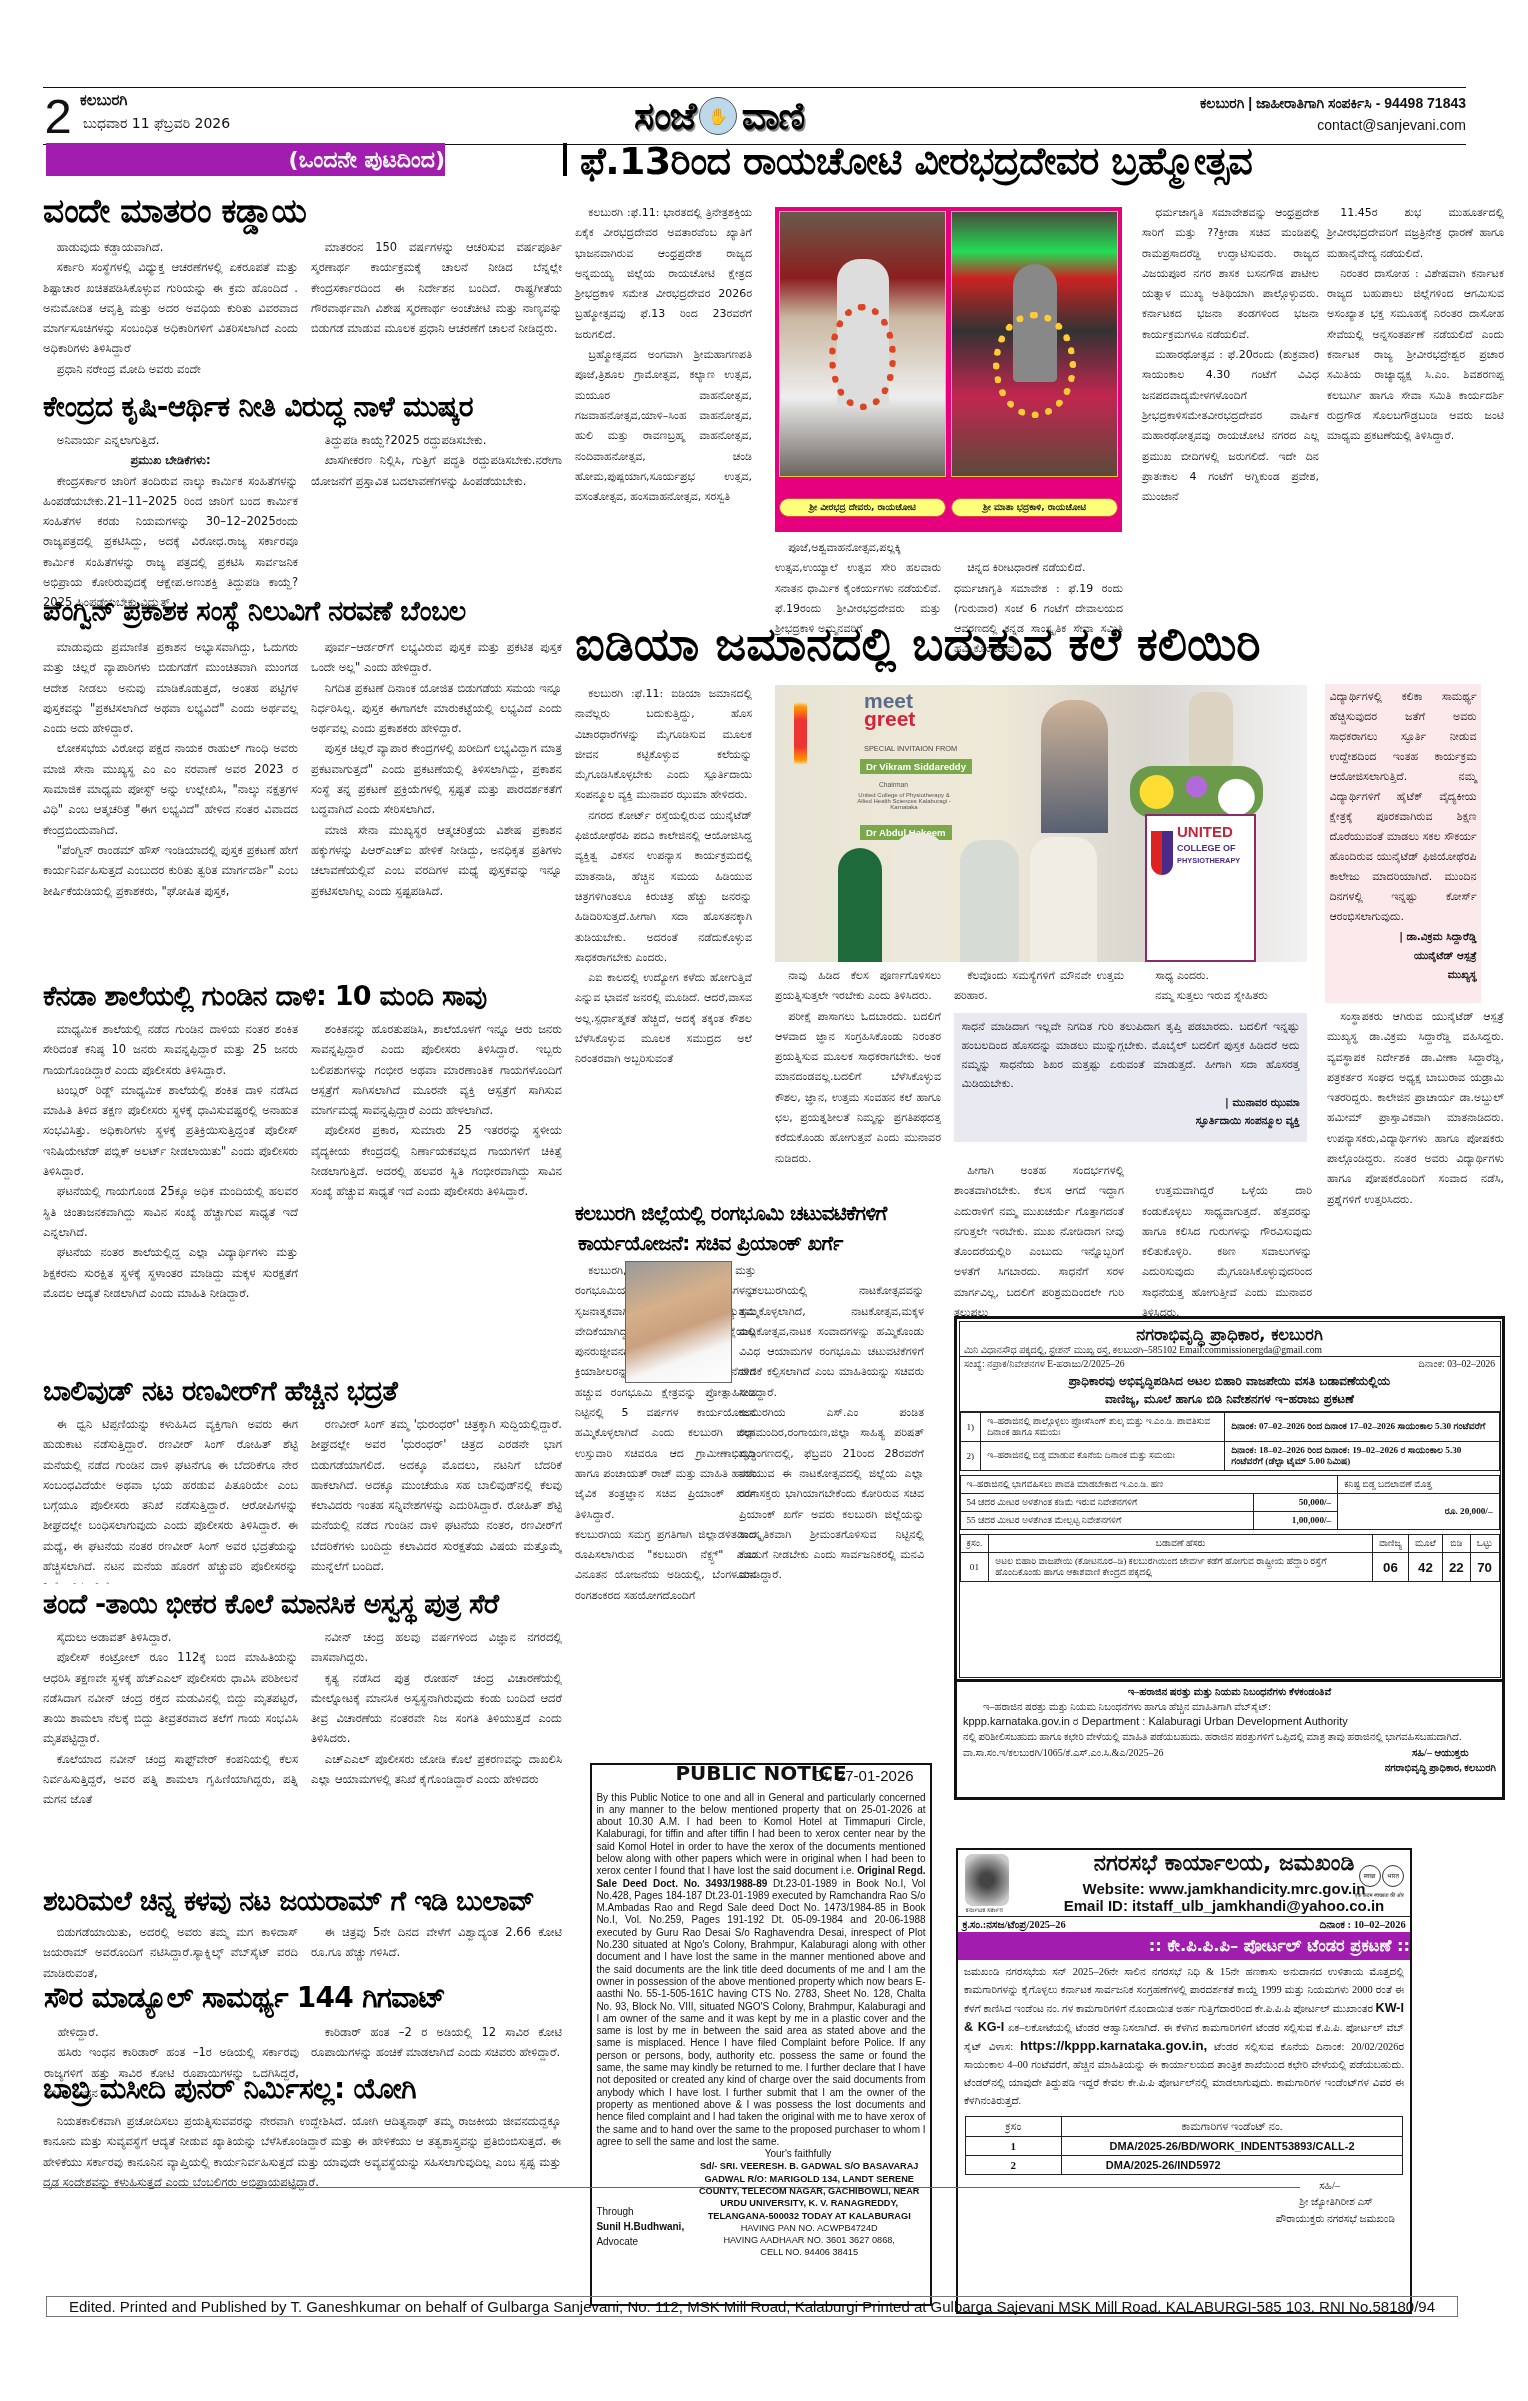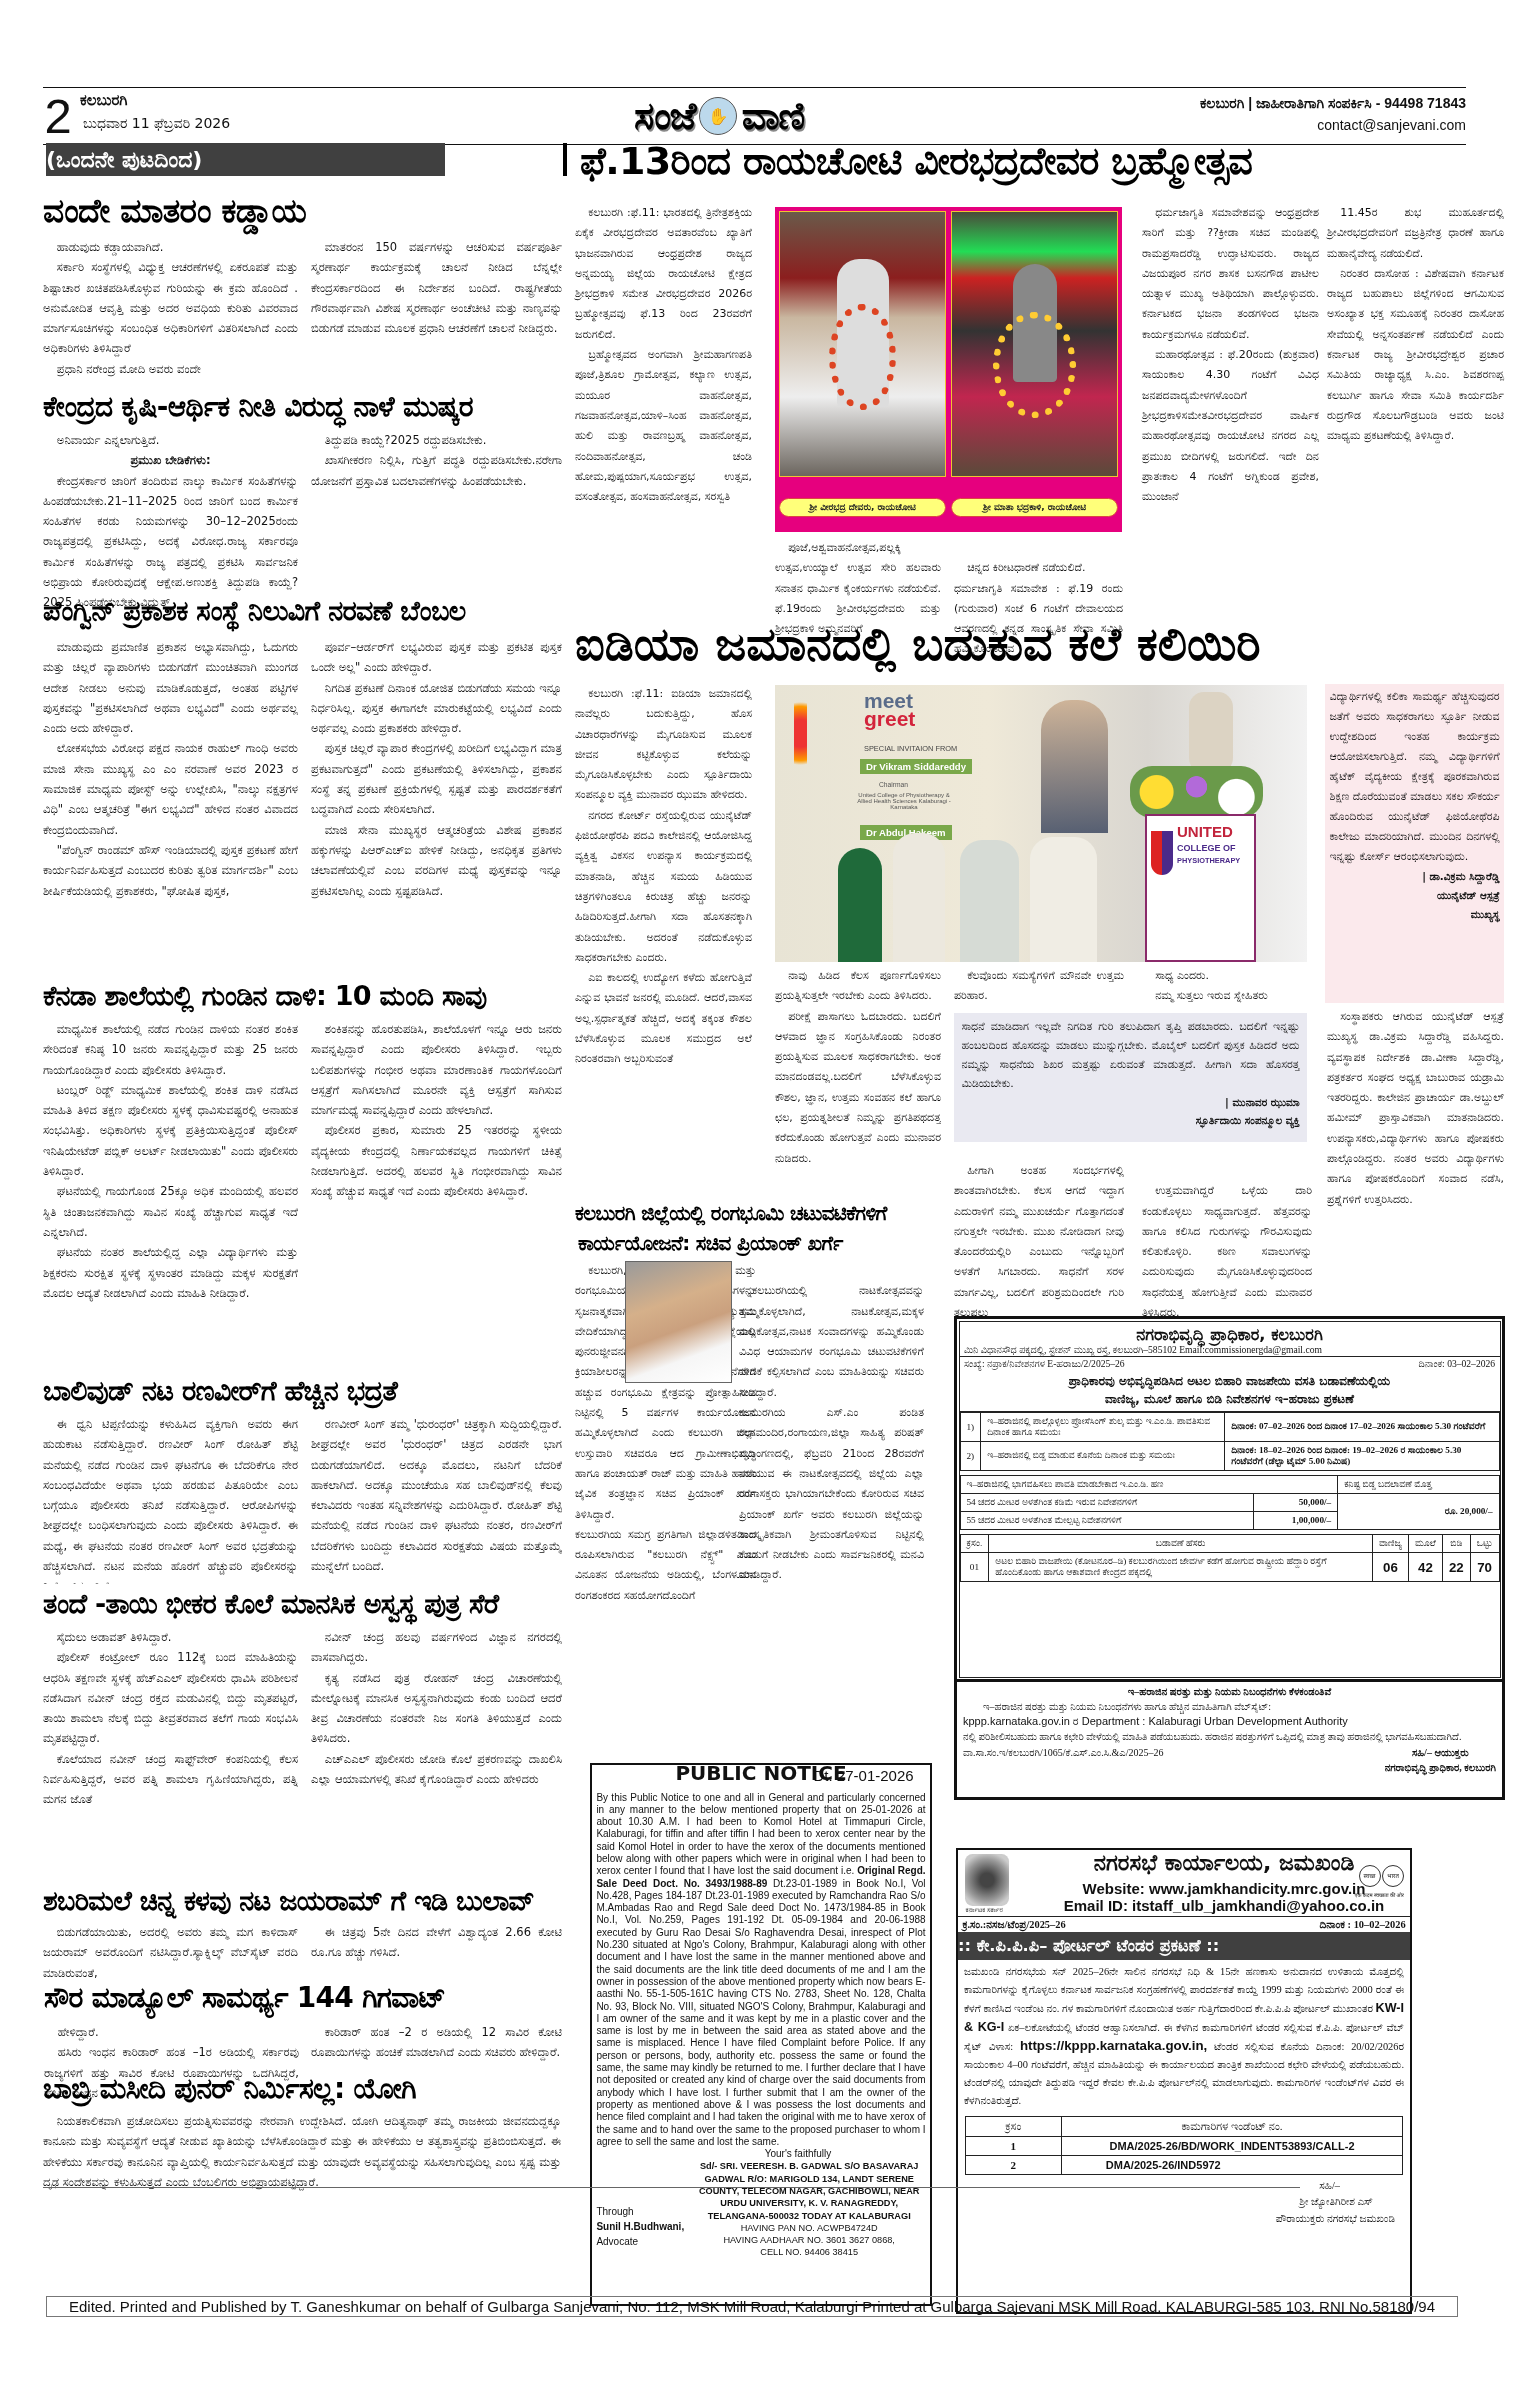--- a/index.html
+++ b/index.html
@@ -13,21 +13,21 @@
   .date{position:absolute;left:40px;top:27px;font-size:14px}
   .logo{position:absolute;left:591px;top:3px;height:50px;display:flex;align-items:center;gap:4.4px}
   .logo .w{font-family:"DejaVu Serif",serif;font-weight:bold;font-size:38px;color:#000;letter-spacing:-1.5px;text-shadow:1.5px 1.5px 0 #888}
   .logo .globe{width:38px;height:38px;border-radius:50%;background:#bcd9ec;border:1.5px solid #555;display:flex;align-items:center;justify-content:center;font-size:16.3px;color:#245}
   .mright{position:absolute;right:0;top:4.4px;text-align:right;font-family:"Liberation Sans",sans-serif;font-size:14px;line-height:22px}
   .mright .c{font-weight:bold}
   
   .col{position:absolute;font-size:11.5px;line-height:20.3px;text-align:justify}
   .col p{text-indent:1.2em}
   .hl{position:absolute;font-weight:bold;font-family:"DejaVu Sans",sans-serif;color:#000;white-space:nowrap;letter-spacing:-0.7px}
-  .blackbar{background:#404040;color:#fff;text-align:left}
+  .blackbar{background:#a21caf;color:#fff;text-align:right}
   .photo{position:absolute;overflow:hidden}
   
   table{border-collapse:collapse;width:100%}
   td,th{border:1.5px solid #222;padding:3px 6px;vertical-align:middle;font-weight:normal}
   .notice{position:absolute;border:2.2px solid #111;background:#fff}
   .ad{font-family:"Liberation Serif",serif}
 </style>
 </head>
 <body>
 
@@ -231,21 +231,21 @@
 </div>
 
 <div class="col" style="left:954px;top:1161px;width:170px;font-size:11px;height:181px;overflow:hidden">
   <p>ಹೀಗಾಗಿ ಅಂತಹ ಸಂದರ್ಭಗಳಲ್ಲಿ ಶಾಂತವಾಗಿರಬೇಕು. ಕೆಲಸ ಆಗದೆ ಇದ್ದಾಗ ಎದುರಾಳಿಗೆ ನಮ್ಮ ಮುಖಚರ್ಯೆ ಗೊತ್ತಾಗದಂತೆ ನಗುತ್ತಲೇ ಇರಬೇಕು. ಮುಖ ನೋಡಿದಾಗ ನೀವು ತೊಂದರೆಯಲ್ಲಿರಿ ಎಂಬುದು ಇನ್ನೊಬ್ಬರಿಗೆ ಅಳತೆಗೆ ಸಿಗಬಾರದು. ಸಾಧನೆಗೆ ಸರಳ ಮಾರ್ಗವಿಲ್ಲ, ಬದಲಿಗೆ ಪರಿಶ್ರಮದಿಂದಲೇ ಗುರಿ ತಲುಪಲು</p>
 </div>
 <div class="col" style="left:1142px;top:1161px;width:170px;font-size:11px;height:181px;overflow:hidden;white-space:pre-line">
   <p>ಉತ್ತಮವಾಗಿದ್ದರೆ ಒಳ್ಳೆಯ ದಾರಿ ಕಂಡುಕೊಳ್ಳಲು ಸಾಧ್ಯವಾಗುತ್ತದೆ. ಹೆತ್ತವರನ್ನು ಹಾಗೂ ಕಲಿಸಿದ ಗುರುಗಳನ್ನು ಗೌರವಿಸುವುದು ಕಲಿತುಕೊಳ್ಳಿರಿ. ಕಠಿಣ ಸವಾಲುಗಳನ್ನು ಎದುರಿಸುವುದು ಮೈಗೂಡಿಸಿಕೊಳ್ಳುವುದರಿಂದ ಸಾಧನೆಯತ್ತ ಹೋಗುತ್ತೀವೆ ಎಂದು ಮುನಾವರ ತಿಳಿಸಿದರು.
 ಅಧ್ಯಕ್ಷತೆಯನ್ನು ಕಾಲೇಜಿನ</p>
 </div>
 
-<div class="abs" style="left:1325px;top:684px;width:179px;height:319px;background:#fbe9ec;padding:3px 4.4px">
+<div class="abs" style="left:1325px;top:684px;width:156px;height:319px;background:#fbe9ec;padding:3px 4.4px">
   <div style="font-size:11px;line-height:20px;text-align:justify">ವಿದ್ಯಾರ್ಥಿಗಳಲ್ಲಿ ಕಲಿಕಾ ಸಾಮರ್ಥ್ಯ ಹೆಚ್ಚಿಸುವುದರ ಜತೆಗೆ ಅವರು ಸಾಧಕರಾಗಲು ಸ್ಫೂರ್ತಿ ನೀಡುವ ಉದ್ದೇಶದಿಂದ ಇಂತಹ ಕಾರ್ಯಕ್ರಮ ಆಯೋಜಿಸಲಾಗುತ್ತಿದೆ. ನಮ್ಮ ವಿದ್ಯಾರ್ಥಿಗಳಿಗೆ ಹೈಟೆಕ್ ವೈದ್ಯಕೀಯ ಕ್ಷೇತ್ರಕ್ಕೆ ಪೂರಕವಾಗಿರುವ ಶಿಕ್ಷಣ ದೊರೆಯುವಂತೆ ಮಾಡಲು ಸಕಲ ಸೌಕರ್ಯ ಹೊಂದಿರುವ ಯುನೈಟೆಡ್ ಫಿಜಿಯೋಥೆರಪಿ ಕಾಲೇಜು ಮಾದರಿಯಾಗಿದೆ. ಮುಂದಿನ ದಿನಗಳಲ್ಲಿ ಇನ್ನಷ್ಟು ಕೋರ್ಸ್ ಆರಂಭಿಸಲಾಗುವುದು.</div>
   <div style="text-align:right;font-weight:bold;font-size:10.4px;line-height:19px">| ಡಾ.ವಿಕ್ರಮ ಸಿದ್ದಾರೆಡ್ಡಿ</div>
   <div style="text-align:right;font-weight:bold;font-size:10.4px;line-height:19px">ಯುನೈಟೆಡ್ ಆಸ್ಪತ್ರೆ</div>
   <div style="text-align:right;font-weight:bold;font-size:10.4px;line-height:19px">ಮುಖ್ಯಸ್ಥ</div>
 </div>
 <div class="col" style="left:1327px;top:1007px;width:177px;font-size:11px">
   <p>ಸಂಸ್ಥಾಪಕರು ಆಗಿರುವ ಯುನೈಟೆಡ್ ಆಸ್ಪತ್ರೆ ಮುಖ್ಯಸ್ಥ ಡಾ.ವಿಕ್ರಮ ಸಿದ್ದಾರೆಡ್ಡಿ ವಹಿಸಿದ್ದರು. ವ್ಯವಸ್ಥಾಪಕ ನಿರ್ದೇಶಕಿ ಡಾ.ವೀಣಾ ಸಿದ್ದಾರೆಡ್ಡಿ, ಪತ್ರಕರ್ತರ ಸಂಘದ ಅಧ್ಯಕ್ಷ ಬಾಬುರಾವ ಯಡ್ರಾಮಿ ಇತರರಿದ್ದರು. ಕಾಲೇಜಿನ ಪ್ರಾಚಾರ್ಯ ಡಾ.ಅಬ್ದುಲ್ ಹಮೀಮ್ ಪ್ರಾಸ್ತಾವಿಕವಾಗಿ ಮಾತನಾಡಿದರು. ಉಪನ್ಯಾಸಕರು,ವಿದ್ಯಾರ್ಥಿಗಳು ಹಾಗೂ ಪೋಷಕರು ಪಾಲ್ಗೊಂಡಿದ್ದರು. ನಂತರ ಅವರು ವಿದ್ಯಾರ್ಥಿಗಳು ಹಾಗೂ ಪೋಷಕರೊಂದಿಗೆ ಸಂವಾದ ನಡೆಸಿ, ಪ್ರಶ್ನೆಗಳಿಗೆ ಉತ್ತರಿಸಿದರು.</p>
 </div>
 
 <div class="hl" style="left:575px;top:1201px;font-size:20px">ಕಲಬುರಗಿ ಜಿಲ್ಲೆಯಲ್ಲಿ ರಂಗಭೂಮಿ ಚಟುವಟಿಕೆಗಳಿಗೆ</div>

